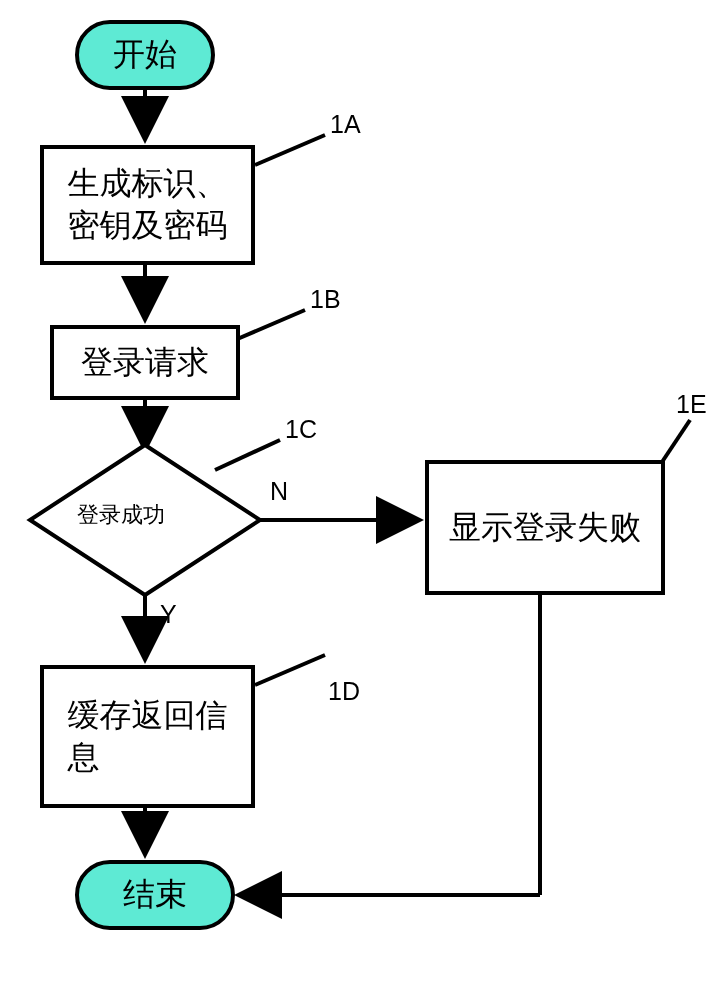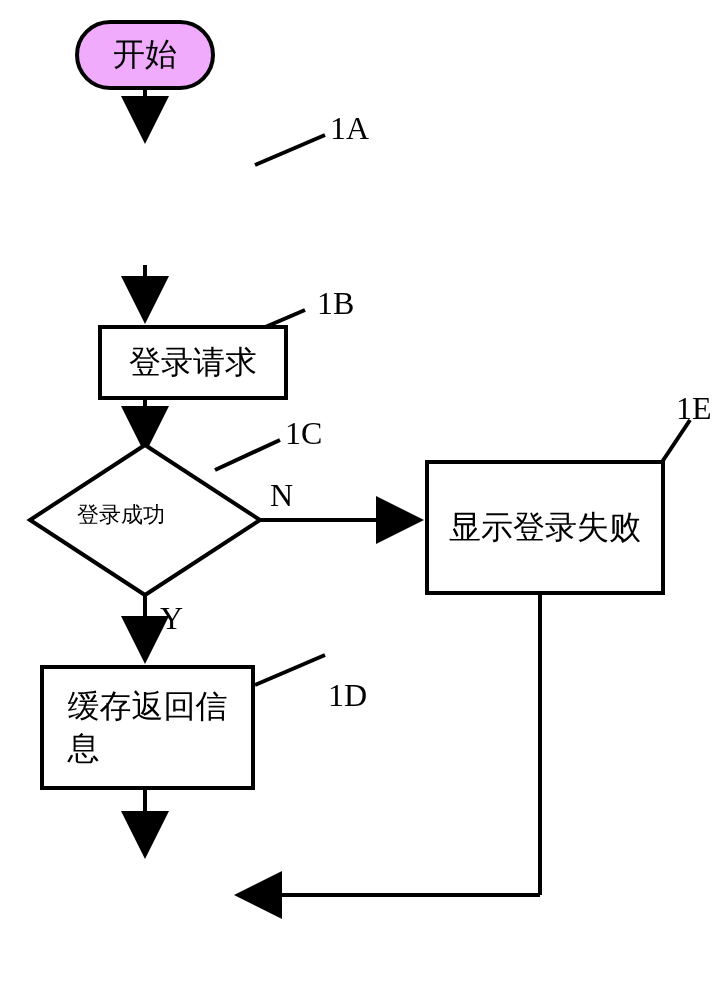--- a/index.html
+++ b/index.html
@@ -25,36 +25,35 @@
       align-items: center;
       justify-content: center;
       text-align: center;
       font-size: 32px;
       line-height: 1.3;
     }
     .terminal {
       border: 4px solid #000;
       border-radius: 50px;
       padding: 12px 30px;
-      background: #f0abfc;
+      background: #5eead4;
     }
     .process {
       border: 4px solid #000;
       background: #fff;
     }
     .diamond-text {
       position: absolute;
       z-index: 2;
       font-size: 22px;
       white-space: nowrap;
     }
     .label {
       position: absolute;
-      font-size: 32px;
-      font-family: Liberation Serif, serif;
+      font-size: 25px;
     }
     svg.overlay {
       position: absolute;
       top: 0;
       left: 0;
       width: 713px;
       height: 1000px;
       pointer-events: none;
     }
   </style>
@@ -93,42 +92,49 @@
 
     <line x1="255" y1="685" x2="325" y2="655" stroke="#000" stroke-width="4"></line>
 
     <line x1="660" y1="465" x2="690" y2="420" stroke="#000" stroke-width="4"></line>
   </svg>
 
   <div class="node terminal" style="left:75px; top:20px; width:140px; height:70px;">
     <span>开始</span>
   </div>
 
+  <div class="node process" style="left:40px; top:145px; width:215px; height:120px; padding:8px 12px;">
+    <span style="white-space:pre-line; text-align:left;">生成标识、
+密钥及密码</span>
+  </div>
   <div class="label" style="left:330px; top:110px;">1A</div>
 
-  <div class="node process" style="left:50px; top:325px; width:190px; height:75px;margin-left:48px;">
+  <div class="node process" style="left:50px; top:325px; width:190px; height:75px;">
     <span>登录请求</span>
   </div>
-  <div class="label" style="left:310px; top:285px;margin-left:7px;">1B</div>
+  <div class="label" style="left:310px; top:285px;">1B</div>
 
   <div style="position:absolute; left:145px; top:520px;">
     <svg width="230" height="150" style="position:absolute; left:-115px; top:-75px; overflow:visible;">
       <polygon points="115,0 230,75 115,150 0,75" fill="#fff" stroke="#000" stroke-width="4"></polygon>
     </svg>
     <span class="diamond-text" style="left:-68px; top:-20px;">登录成功</span>
   </div>
   <div class="label" style="left:285px; top:415px;">1C</div>
   <div class="label" style="left:270px; top:477px;">N</div>
   <div class="label" style="left:160px; top:600px;">Y</div>
 
   <div class="node process" style="left:425px; top:460px; width:240px; height:135px;font-family:Liberation Serif, serif;">
     <span>显示登录失败</span>
   </div>
   <div class="label" style="left:676px; top:390px;">1E</div>
 
-  <div class="node process" style="left:40px; top:665px; width:215px; height:125px; padding:8px 12px;">
+  <div class="node process" style="left:40px; top:665px; width:215px; height:143px; padding:8px 12px;">
     <span style="white-space:pre-line; text-align:left;">缓存返回信
 息</span>
   </div>
   <div class="label" style="left:328px; top:630px;margin-top:47px;">1D</div>
 
+  <div class="node terminal" style="left:75px; top:860px; width:160px; height:70px;">
+    <span>结束</span>
+  </div>
 
 </div>
 
 </body></html>

